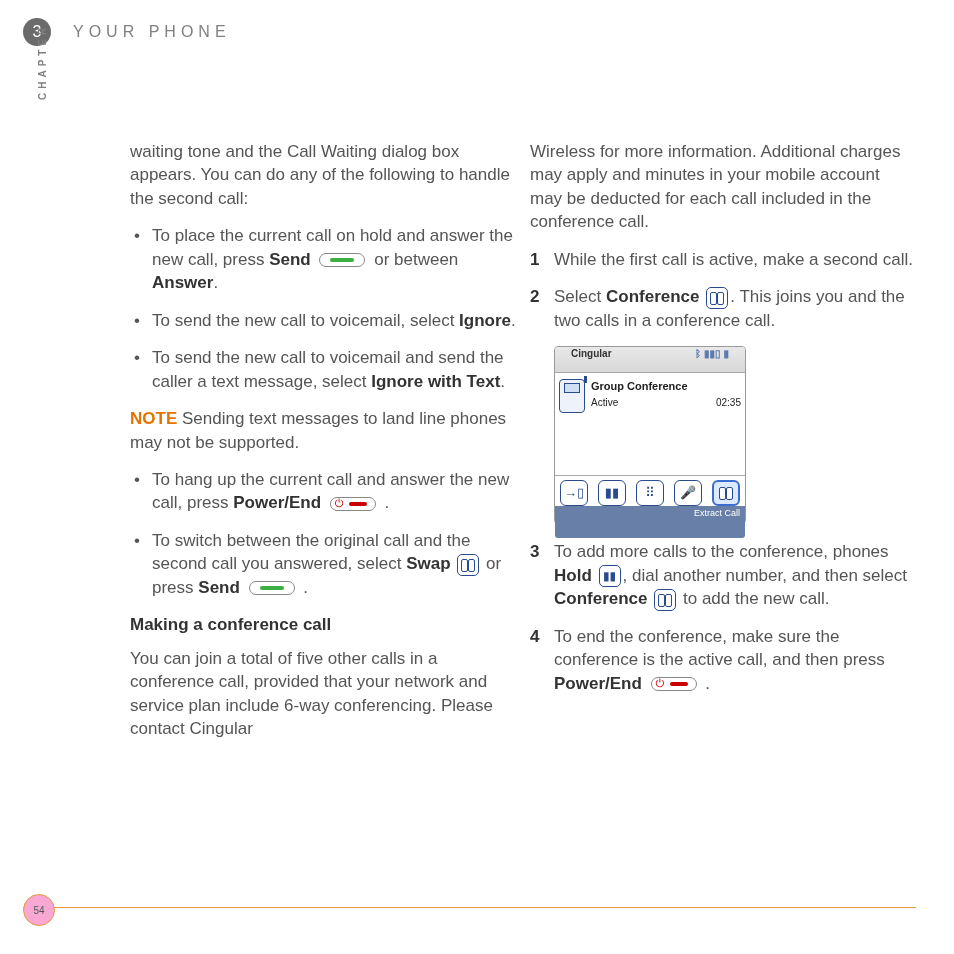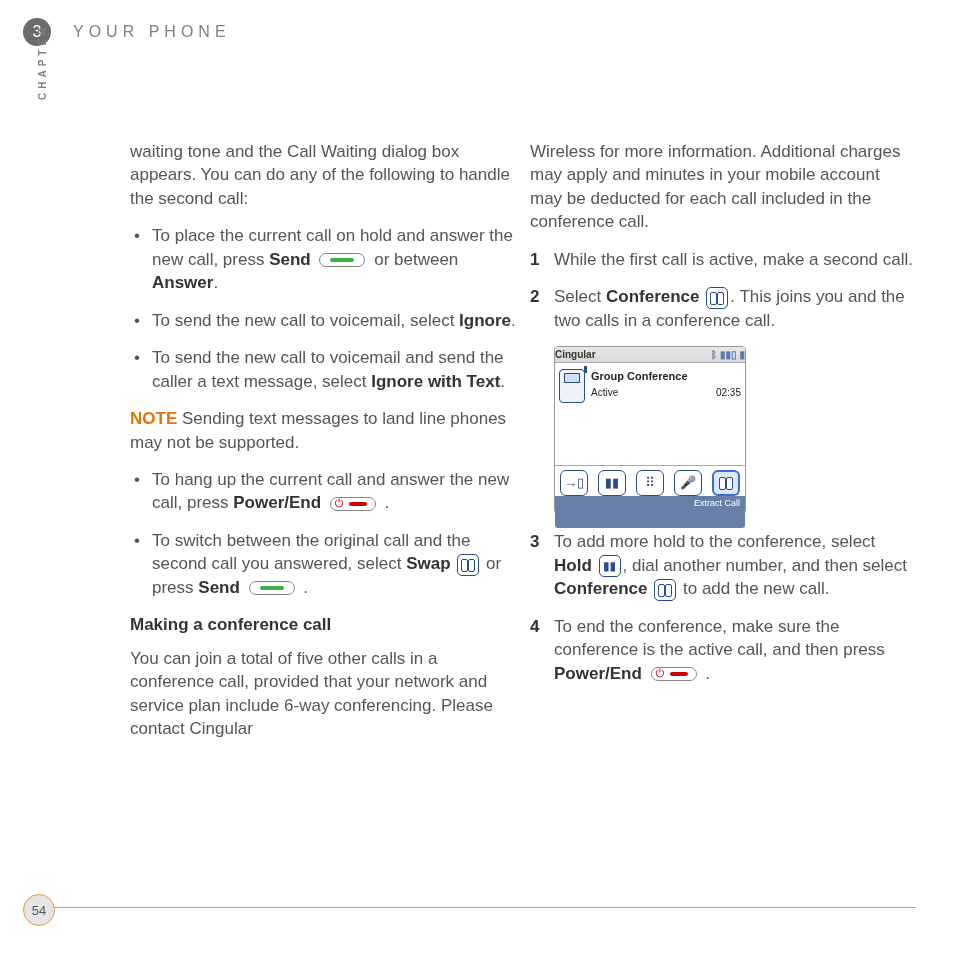--- a/index.html
+++ b/index.html
@@ -148,27 +148,27 @@
   
   .phone-shot {
     width: 192px;
     border: 1.5px solid #999;
     border-radius: 4px;
     background: #fff;
     margin: 8px 0 16px 24px;
     font-family: Verdana, sans-serif;
   }
   .ps-titlebar {
-    height: 16px;
+    height: 26px;
     background: linear-gradient(#e8e8e8, #d8d8d8);
     border-bottom: 1px solid #aaa;
     display: flex;
     justify-content: space-between;
-    align-items: center;
-    padding: 0 0;
+    align-items: flex-start;
+    padding: 0 16px;
     font-size: 10px;
     font-weight: 700;
     color: #333;
     border-radius: 3px 3px 0 0;
   }
   .ps-icons { display: flex; gap: 3px; font-size: 10px; color: #5a7ab0; }
   .ps-body {
     height: 102px;
     padding: 6px 4px;
     display: flex;
@@ -246,22 +246,22 @@
   .page-num-badge {
     position: absolute;
     left: 23px;
     bottom: 28px;
     width: 32px; height: 32px;
     border: 1.5px solid #e89a3c;
     border-radius: 50%;
     display: flex;
     align-items: center;
     justify-content: center;
-    background: #e5e5e5;
-    font-size: 13px;
+    background: #f9a8d4;
+    font-size: 10px;
     color: #555;
   }
   
   .dual-phone {
     display: inline-block;
     width: 14px; height: 14px;
     position: relative;
   }
   .dual-phone::before, .dual-phone::after {
     content: "";
@@ -383,21 +383,21 @@
               <span class="dual-phone"></span>
             </div>
         </div>
         <div class="ps-caption">Extract Call</div>
       </div>
     </div>
 
     <ol>
       <li>
         <span class="num">3</span>
-        <span>To add more hold to the conference, select </span><b>Hold</b>
+        <span>To add more calls to the conference, phones </span><b>Hold</b>
         <span class="app-icon">▮▮</span><span>, dial another number, and then select </span><b>Conference</b>
         <span class="app-icon">
             <span class="dual-phone"></span>
           </span><span> to add the new call.</span>
       </li>
       <li>
         <span class="num">4</span>
         <span>To end the conference, make sure the conference is the active call, and then press </span><b>Power/End</b>
         <span class="btn-icon">
             <span class="pill red">

